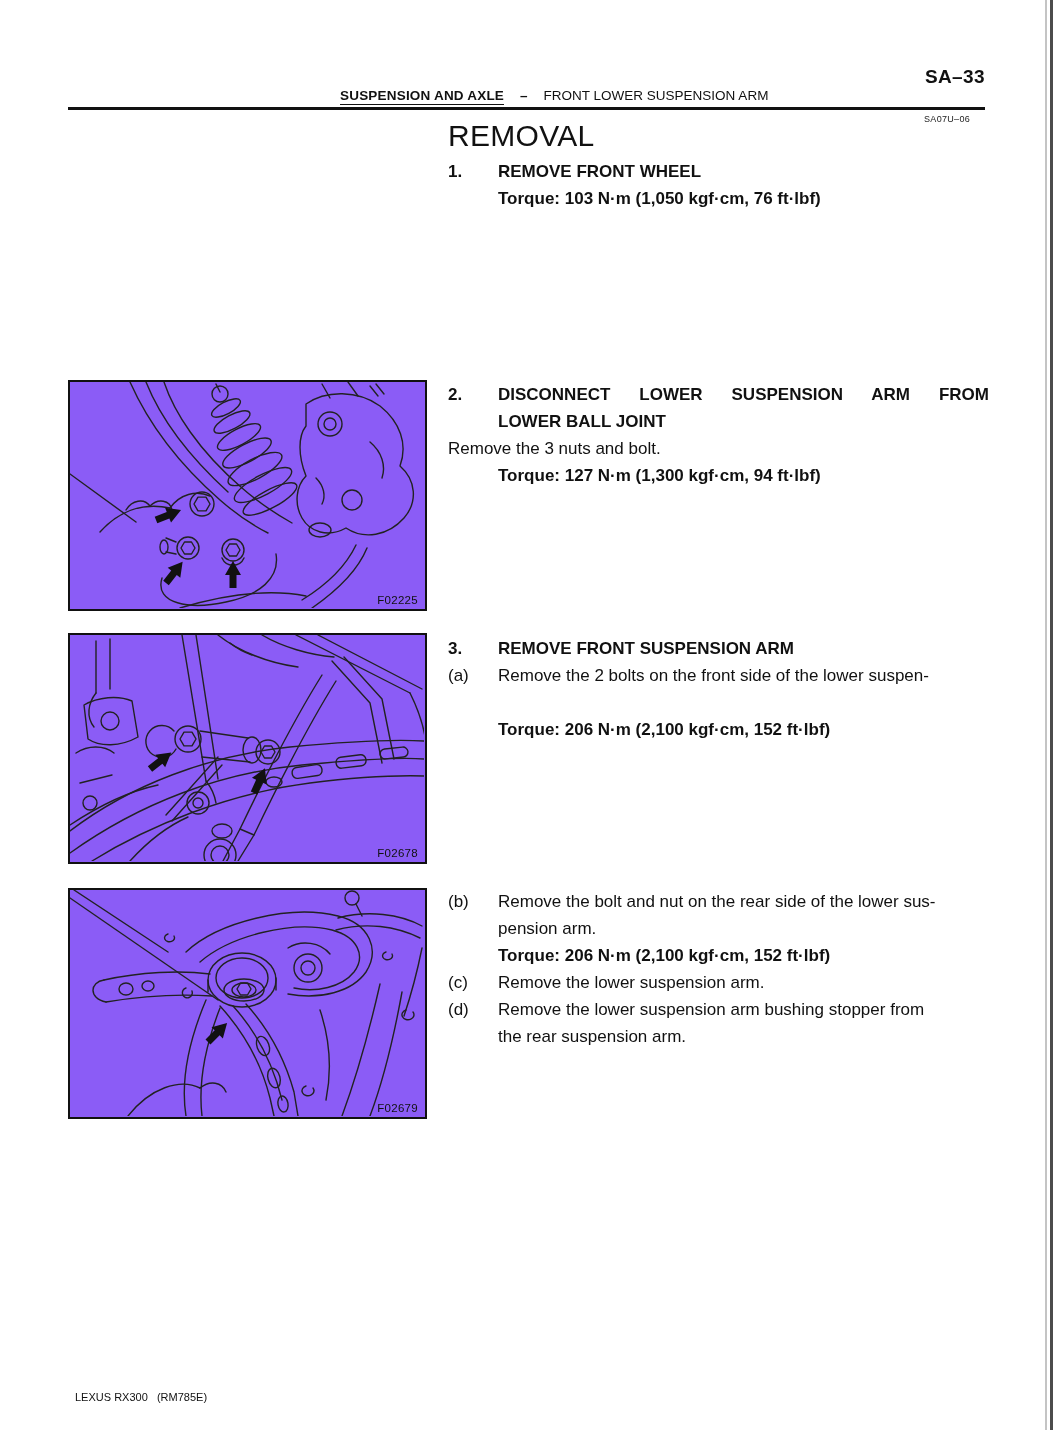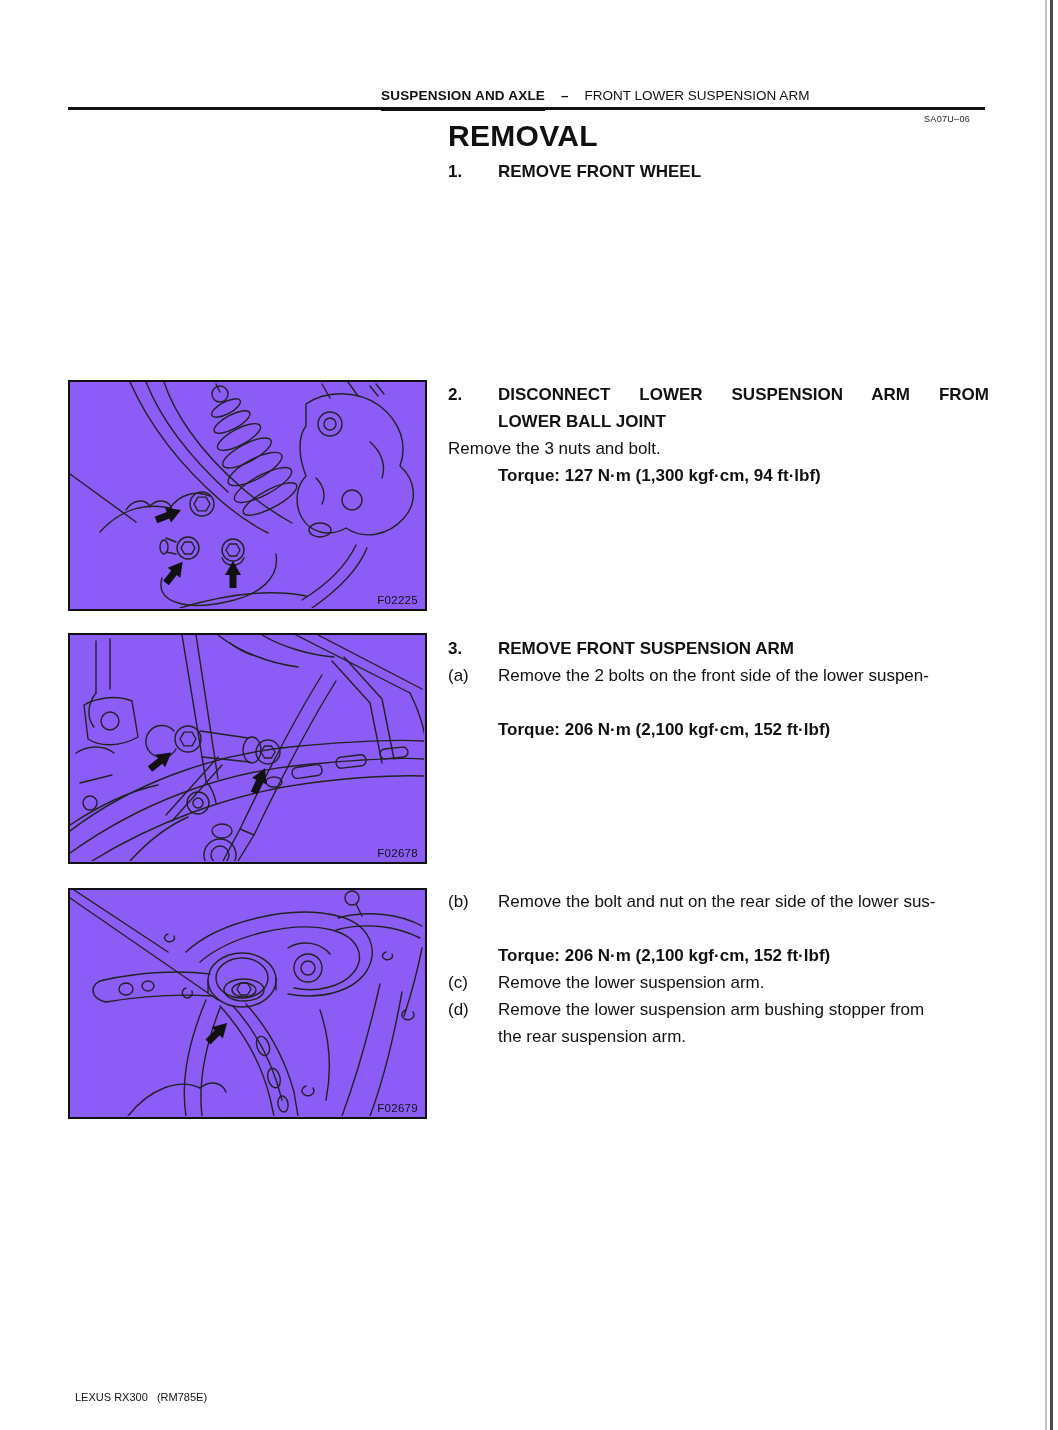--- a/index.html
+++ b/index.html
@@ -8,25 +8,25 @@
     font-family:"Liberation Sans",sans-serif;color:#111;overflow:hidden;
   }
   .abs{position:absolute;}
   .b{font-weight:bold;}
   
   .edge-light{left:1045px;top:0;width:2px;height:1430px;background:#c4c4c4;}
   .edge-dark{left:1050px;top:0;width:3px;height:1430px;background:#4c4c4c;}
 
   .pagenum{left:0;top:66px;width:985px;text-align:right;font-size:19px;font-weight:bold;letter-spacing:.4px;}
   .crumb{left:340px;top:88px;font-size:13.5px;white-space:pre;}
-  .crumb .sec{font-weight:bold;border-bottom:1.5px solid #111;padding-bottom:7px;letter-spacing:.2px;margin-left:41px;}
+  .crumb .sec{font-weight:bold;border-bottom:1.5px solid #111;padding-bottom:1px;letter-spacing:.2px;}
   .crumb .dash{margin:0 16px;font-weight:bold;}
   .rule{left:68px;top:107px;width:917px;height:3px;background:#111;}
   .doccode{left:0;top:114px;width:970px;text-align:right;font-size:9px;color:#222;letter-spacing:.3px;}
-  .title{left:448px;top:119px;font-size:30px;font-weight:bold;letter-spacing:.3px;}
+  .title{left:448px;top:119px;font-size:30px;font-weight:normal;letter-spacing:.3px;}
 
   .row{position:absolute;left:448px;width:541px;display:flex;font-size:17px;line-height:27px;}
   .row .n{flex:0 0 50px;}
   .row .t{flex:1;}
   .row.just .t{text-align:justify;text-align-last:justify;}
   .line{position:absolute;font-size:17px;line-height:27px;white-space:pre;}
   .ind{left:498px;width:491px;}
   .flush{left:448px;width:541px;}
 
   .figure{position:absolute;left:68px;width:359px;height:231px;border:2.5px solid #111;box-sizing:border-box;background:#8b5cf6;}
@@ -37,32 +37,34 @@
   svg .arrow{fill:#111;stroke:none;}
 </style>
 </head>
 <body>
 
 <div class="page">
 
   <div class="abs edge-light"></div>
   <div class="abs edge-dark"></div>
 
+  <div class="abs pagenum">SA–33</div>
 
   <div class="abs crumb"><span class="sec">SUSPENSION AND AXLE</span><span class="dash">–</span><span class="sub">FRONT LOWER SUSPENSION ARM</span></div>
 
   <div class="abs rule"></div>
   <div class="abs doccode">SA07U–06</div>
 
   <div class="abs title">REMOVAL</div>
 
   <div class="row b" style="top:158px">
     <span class="n">1.</span>
     <span class="t">REMOVE FRONT WHEEL</span>
   </div>
+  <div class="line ind b" style="top:185px">Torque: 103 N·m (1,050 kgf·cm, 76 ft·lbf)</div>
 
   <div class="figure" style="top:380px">
     <svg width="354" height="226" viewBox="0 0 354 226">
       <g>
         <path d="M60,0 C76,36 102,76 150,118 C166,132 182,143 198,151"></path>
         <path d="M94,0 C104,30 128,68 172,106 C188,120 206,132 222,141"></path>
         <path d="M76,0 C88,30 112,68 158,110"></path>
       </g>
       <g>
         <circle cx="150" cy="12" r="8"></circle>
@@ -270,20 +272,21 @@
         <polygon class="arrow" points="0,-3.5 13,-3.5 13,-8 27,0 13,8 13,3.5 0,3.5" transform="translate(138,152) rotate(-45)"></polygon>
       </g>
     </svg>
     <div class="figlabel">F02679</div>
   </div>
 
   <div class="row" style="top:888px">
     <span class="n">(b)</span>
     <span class="t">Remove the bolt and nut on the rear side of the lower sus-</span>
   </div>
+  <div class="line ind" style="top:915px">pension arm.</div>
   <div class="line ind b" style="top:942px">Torque: 206 N·m (2,100 kgf·cm, 152 ft·lbf)</div>
 
   <div class="row" style="top:969px">
     <span class="n">(c)</span>
     <span class="t">Remove the lower suspension arm.</span>
   </div>
 
   <div class="row" style="top:996px">
     <span class="n">(d)</span>
     <span class="t">Remove the lower suspension arm bushing stopper from</span>

